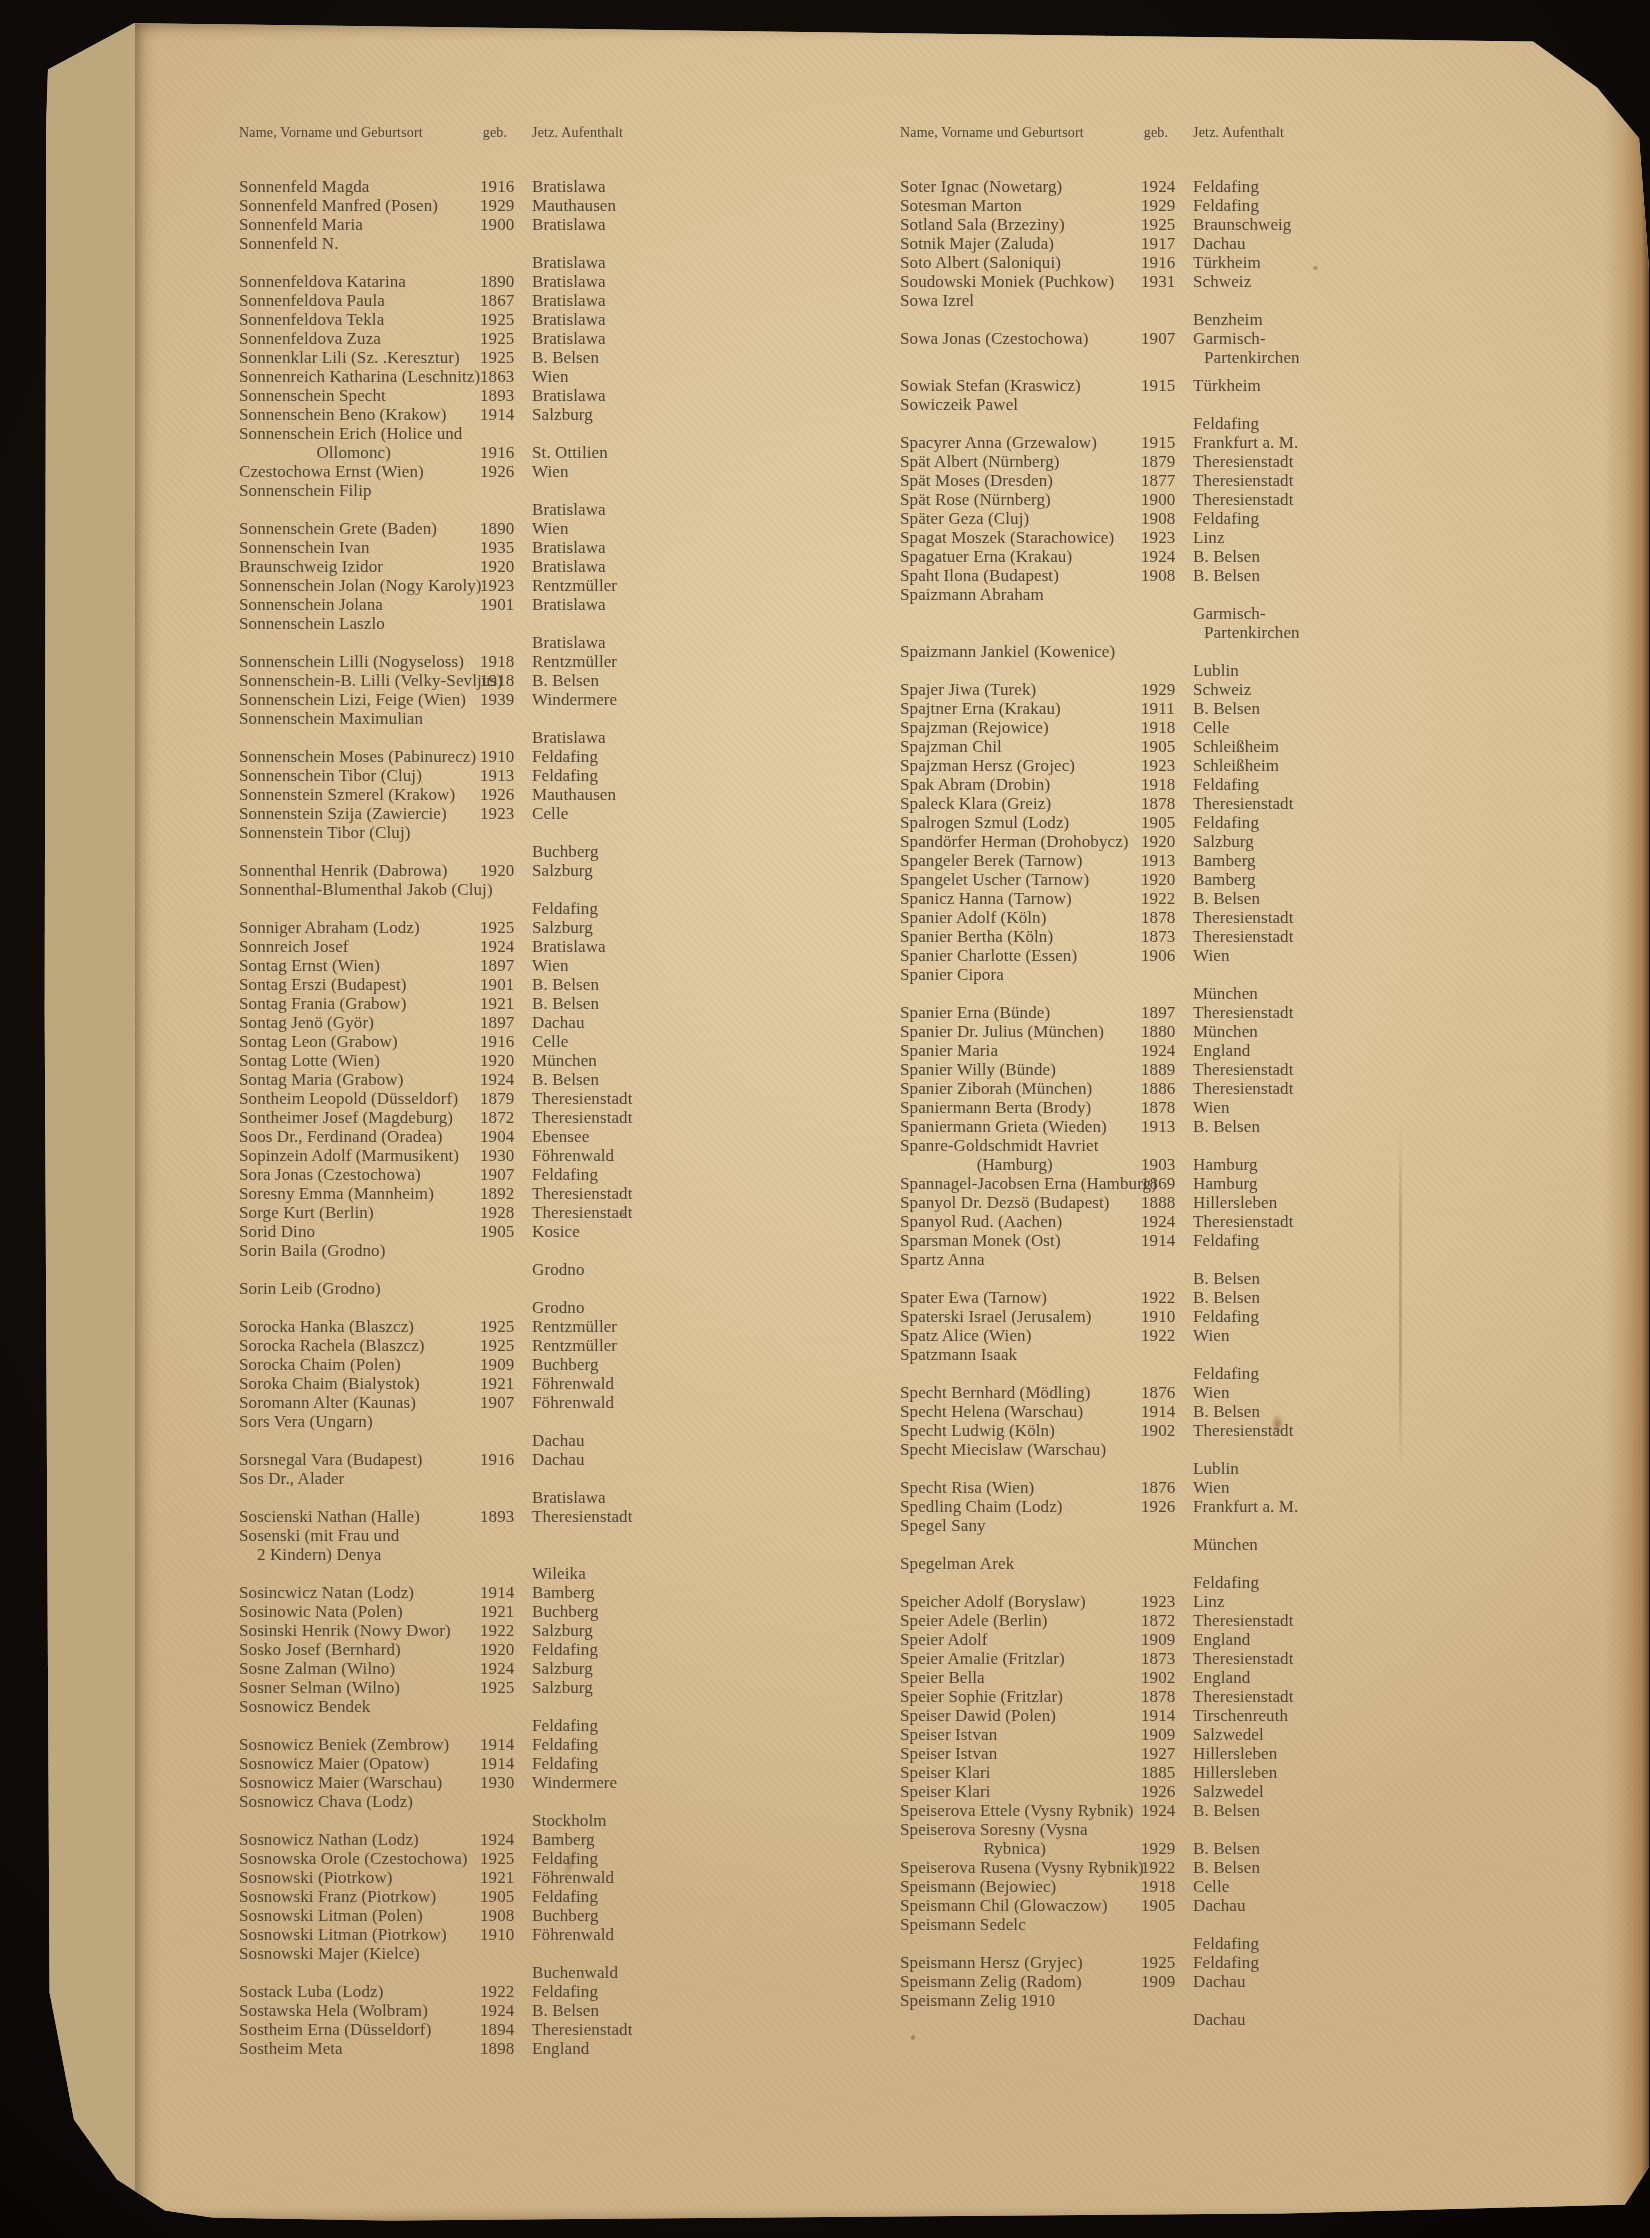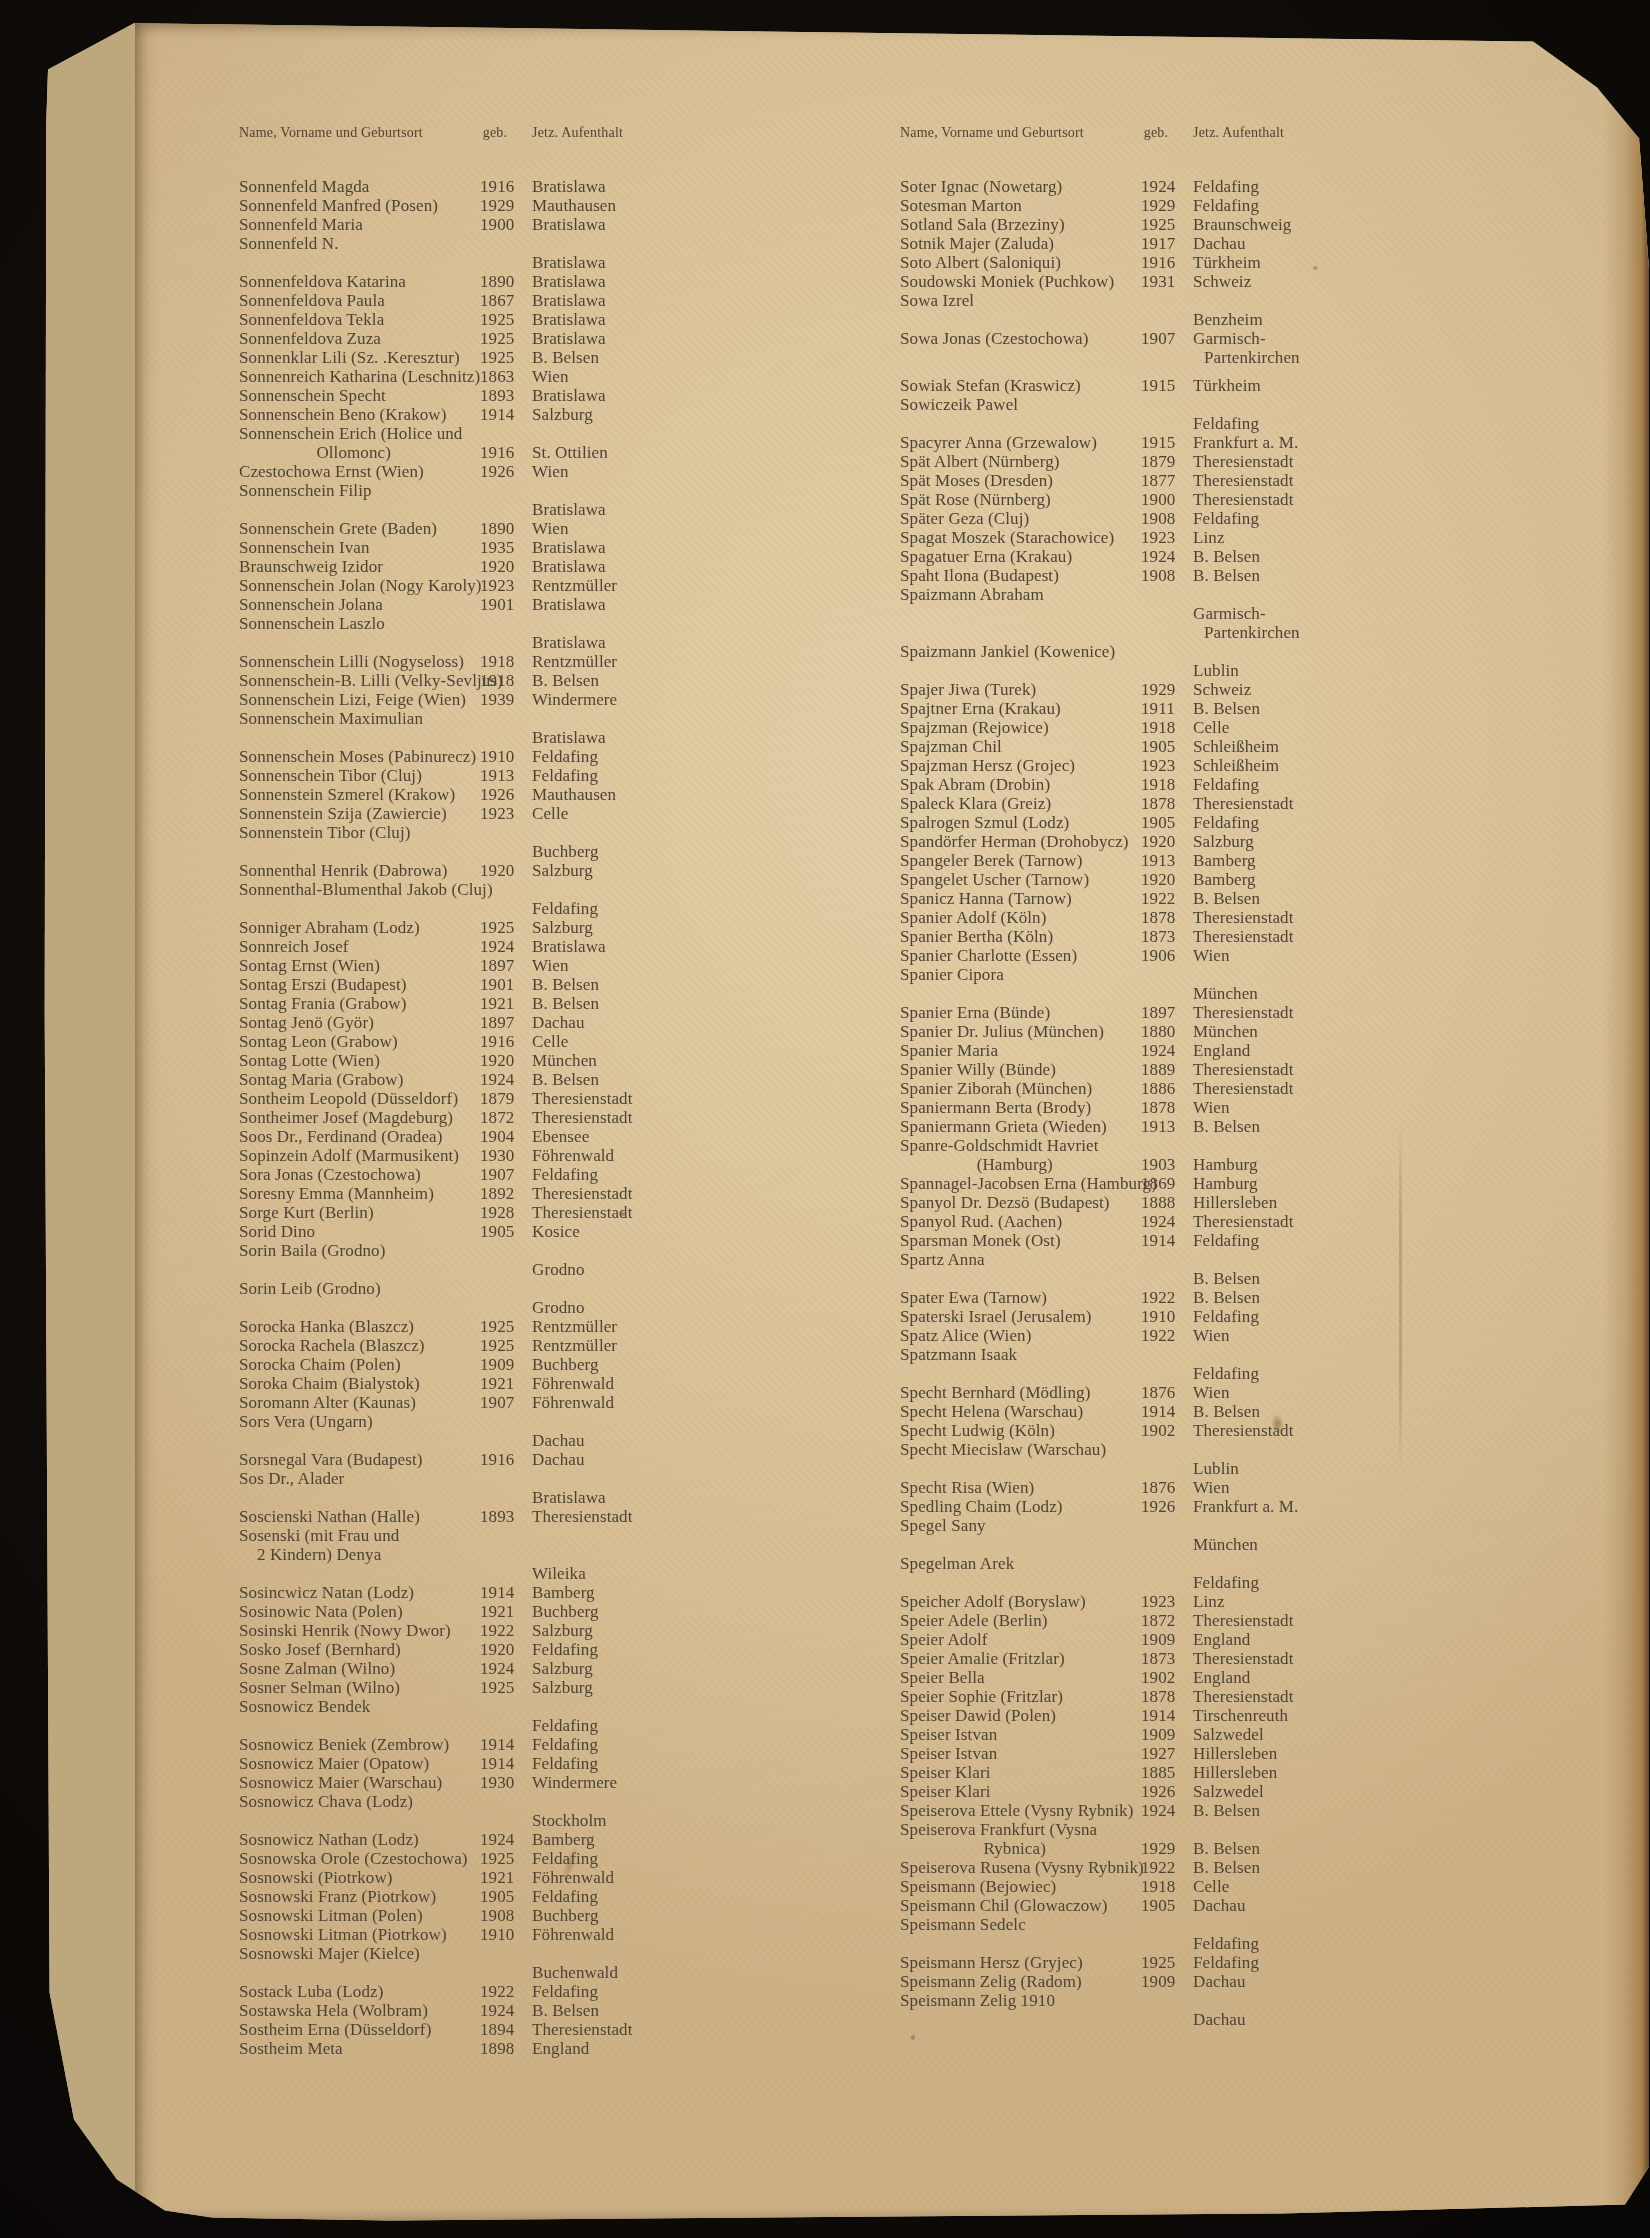--- a/index.html
+++ b/index.html
@@ -1011,21 +1011,21 @@
           <span class="c-name">Speiser Klari</span>
           <span class="c-geb">1926</span>
           <span class="c-ort">Salzwedel</span>
         </div>
         <div class="row">
           <span class="c-name">Speiserova Ettele (Vysny Rybnik)</span>
           <span class="c-geb">1924</span>
           <span class="c-ort">B. Belsen</span>
         </div>
         <div class="row">
-          <span class="c-name">Speiserova Frankfurt (Vysna</span>
+          <span class="c-name">Speiserova Soresny (Vysna</span>
           <span class="c-geb"></span>
           <span class="c-ort"></span>
         </div>
         <div class="row">
           <span class="c-name name-right">Rybnica)</span>
           <span class="c-geb">1929</span>
           <span class="c-ort">B. Belsen</span>
         </div>
         <div class="row">
           <span class="c-name">Speiserova Rusena (Vysny Rybnik)</span>

